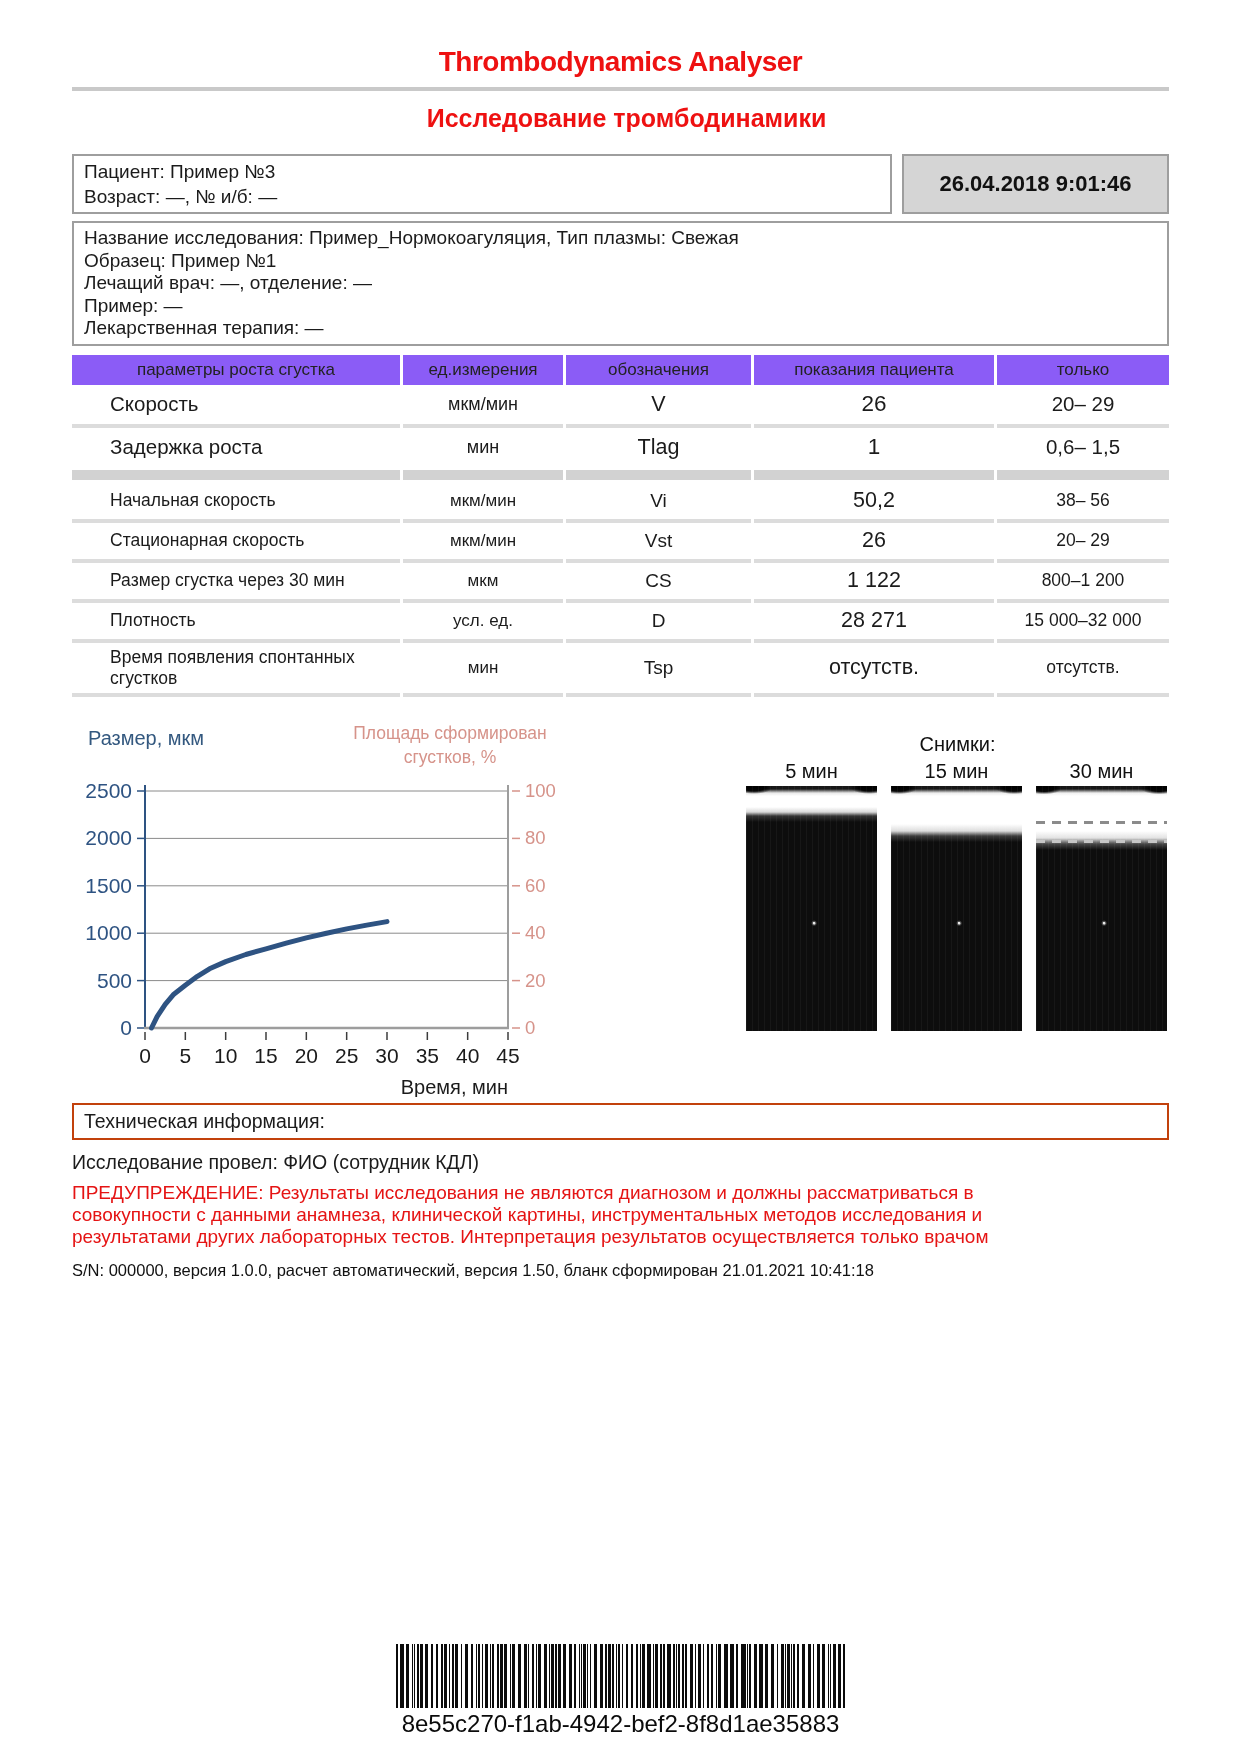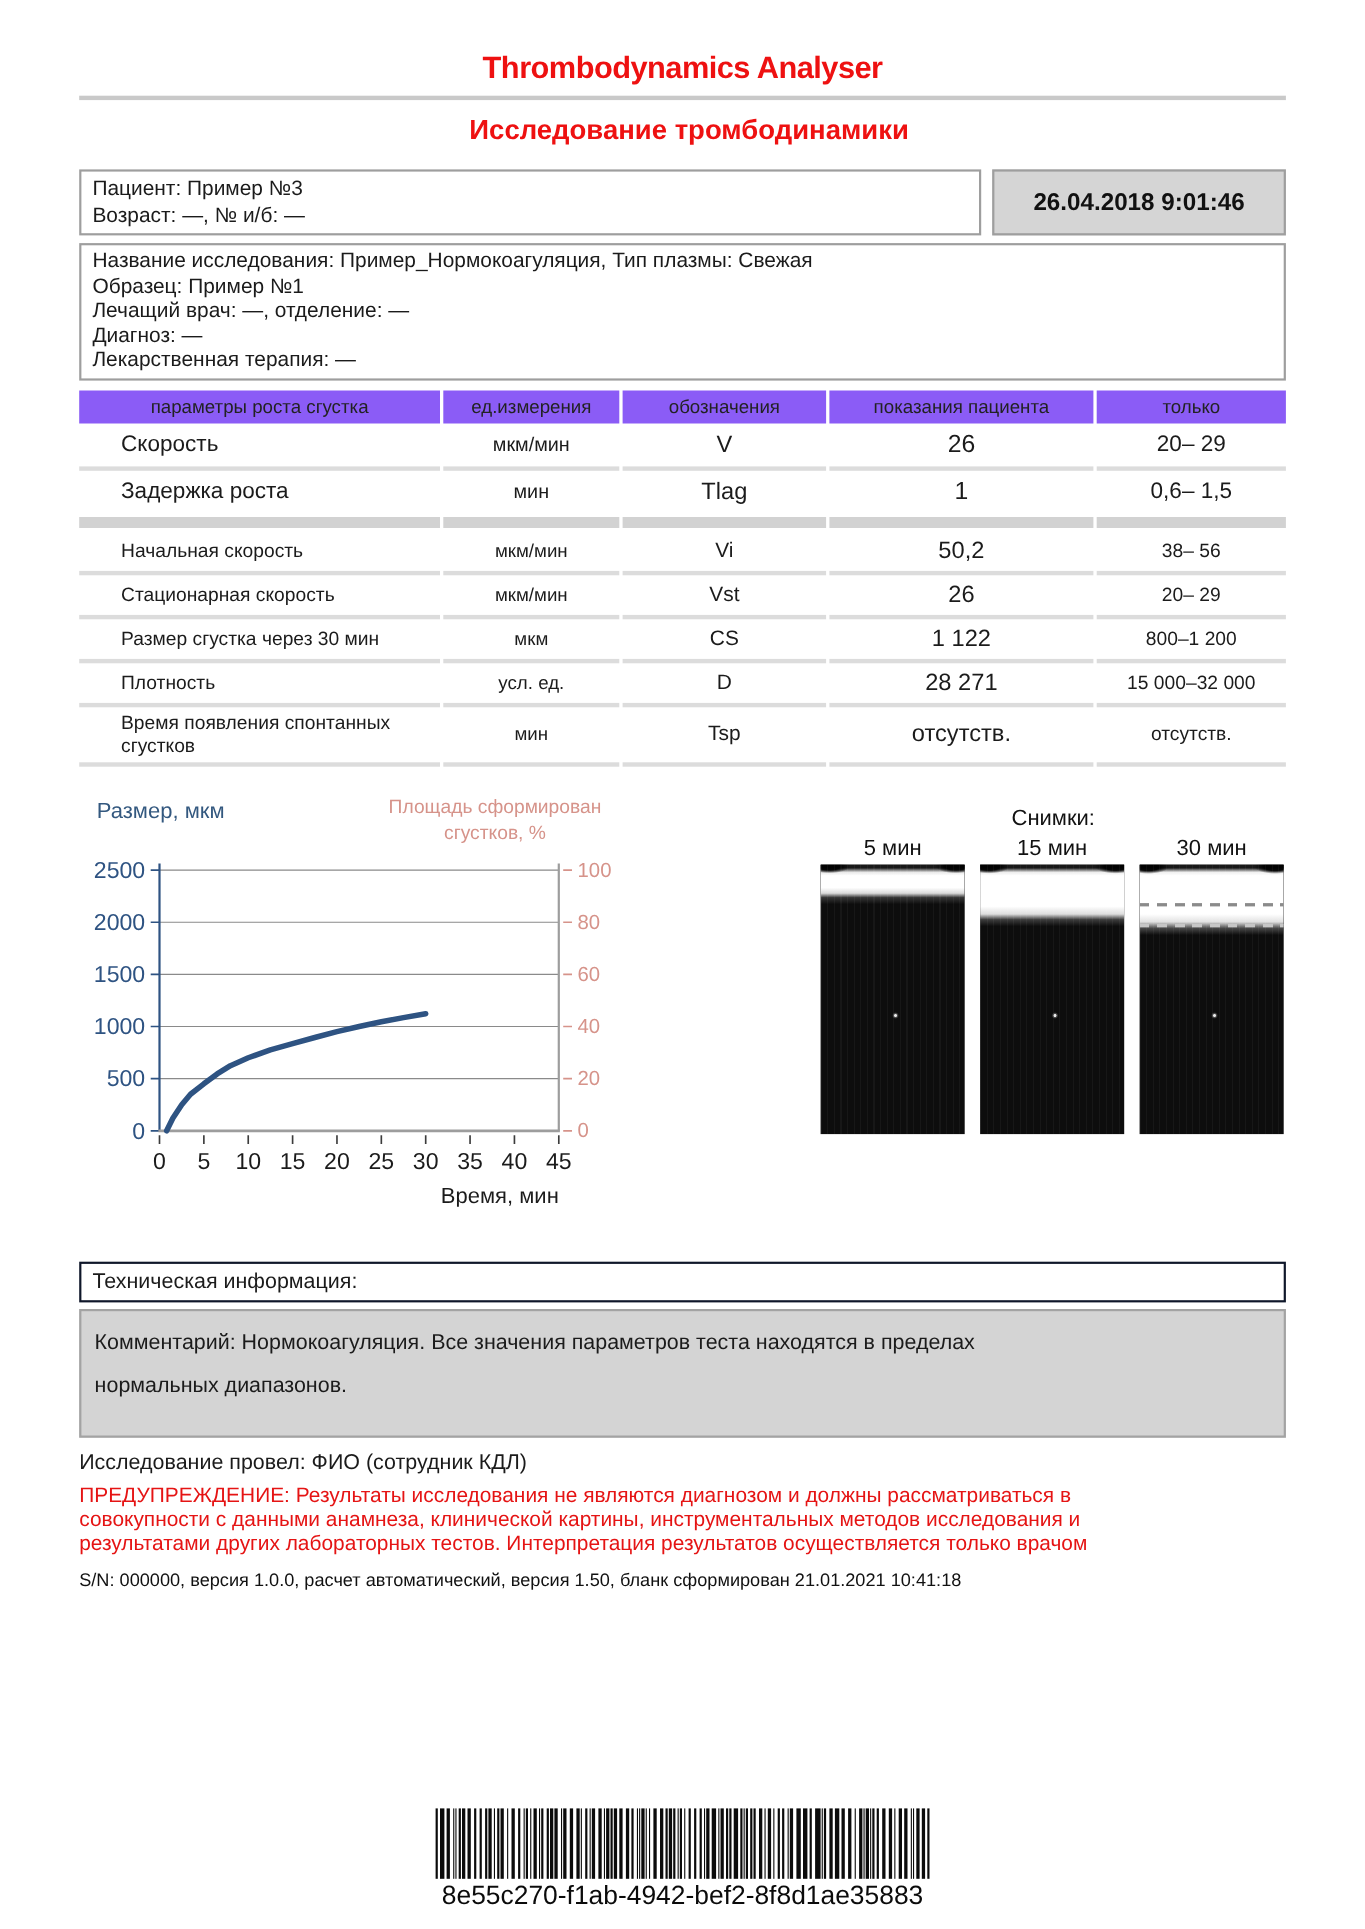--- a/index.html
+++ b/index.html
@@ -64,21 +64,21 @@
      radial-gradient(ellipse 26px 9px at 94% 3%,rgba(0,0,0,.95) 40%,transparent 72%),
      linear-gradient(180deg,#181818 0 3px,#ededed 7px,#ffffff 10px 38px,#dddddd 45px,rgba(130,130,130,.4) 50px,rgba(0,0,0,0) 56px);}
   .snap-3 .band{height:64px;background:
      radial-gradient(ellipse 26px 9px at 6% 3%,rgba(0,0,0,.95) 40%,transparent 72%),
      radial-gradient(ellipse 26px 9px at 94% 3%,rgba(0,0,0,.95) 40%,transparent 72%),
      linear-gradient(180deg,#181818 0 3px,#f0f0f0 7px,#ffffff 10px 45px,#e2e2e2 52px,rgba(140,140,140,.45) 58px,rgba(0,0,0,0) 64px);}
   .dash{position:absolute;left:0;right:0;height:3px;z-index:4;}
   .dash1{top:35px;background:repeating-linear-gradient(90deg,#8b8b8b 0 9px,transparent 9px 16px);}
   .dash2{top:54px;background:repeating-linear-gradient(90deg,#c6c6c6 0 9px,transparent 9px 16px);}
   
-  .tech-box{margin-top:44px;border:2px solid #0f172a;padding:5px 10px;font-size:19.5px;}
+  .tech-box{border:2px solid #c2410c;padding:5px 10px;font-size:19.5px;}
   .comment-box{margin-top:6px;border:2px solid #a3a3a3;background:#d4d4d4;padding:9px 12px 26px;
                font-size:19.5px;line-height:39px;}
   .comment-inner{max-width:880px;}
   .operator{margin-top:11px;font-size:19.5px;}
   .warning{margin-top:8px;max-width:990px;font-size:19px;line-height:22px;color:#e51414;}
   .sn{margin-top:13px;font-size:16.5px;color:#111;}
   
   .barcode-wrap{position:absolute;left:0;right:0;bottom:16px;text-align:center;}
   .barcode{display:flex;justify-content:center;height:64px;}
   .barcode .bar{flex:none;height:100%;background:#0b0b0b;}
@@ -99,21 +99,21 @@
         <div>Пациент: Пример №3</div>
         <div>Возраст: —, № и/б: —</div>
       </div>
       <div class="date-box">26.04.2018 9:01:46</div>
     </div>
 
     <div class="box info-box">
       <div>Название исследования: Пример_Нормокоагуляция, Тип плазмы: Свежая</div>
       <div>Образец: Пример №1</div>
       <div>Лечащий врач: —, отделение: —</div>
-      <div>Диагноз: —</div>
+      <div>Пример: —</div>
       <div>Лекарственная терапия: —</div>
     </div>
 
     <div class="rtable">
         <div class="t-row t-head">
           <div class="c">параметры роста сгустка</div>
           <div class="c">ед.измерения</div>
           <div class="c">обозначения</div>
           <div class="c">показания пациента</div>
           <div class="c">только</div>
@@ -296,23 +296,20 @@
             <div class="snap snap-3">
               <div class="band"></div>
               <div class="dash dash1"></div>
               <div class="dash dash2"></div>
             </div>
           </div>
       </div>
     </div>
 
     <div class="box tech-box">Техническая информация:</div>
-    <div class="comment-box">
-      <div class="comment-inner">Комментарий: Нормокоагуляция. Все значения параметров теста находятся в пределах нормальных диапазонов.</div>
-    </div>
     <div class="operator">Исследование провел: ФИО (сотрудник КДЛ)</div>
     <div class="warning">ПРЕДУПРЕЖДЕНИЕ: Результаты исследования не являются диагнозом и должны рассматриваться в совокупности с данными анамнеза, клинической картины, инструментальных методов исследования и результатами других лабораторных тестов. Интерпретация результатов осуществляется только врачом</div>
     <div class="sn">S/N: 000000, версия 1.0.0, расчет автоматический, версия 1.50, бланк сформирован 21.01.2021 10:41:18</div>
   </div>
 
   <div class="barcode-wrap">
     <div class="barcode">
         <div class="bar" style="width: 2px;"></div>
         <div class="sp" style="width: 2px;"></div>
         <div class="bar" style="width: 4px;"></div>

